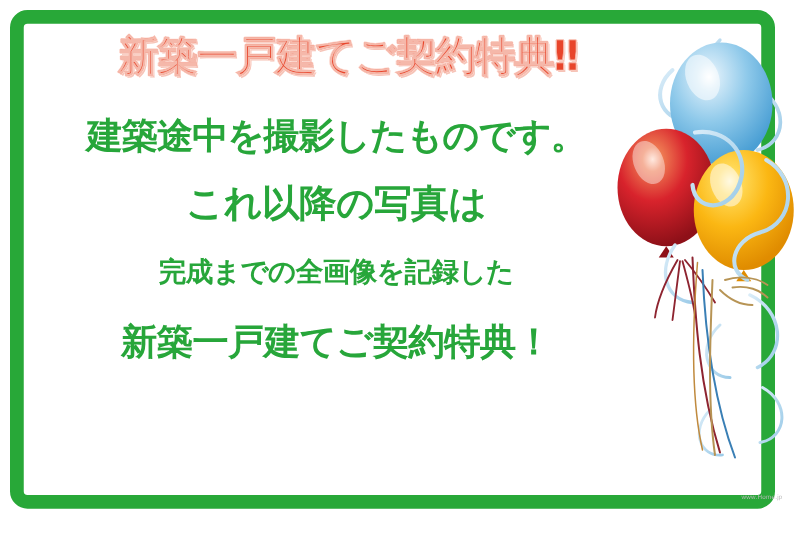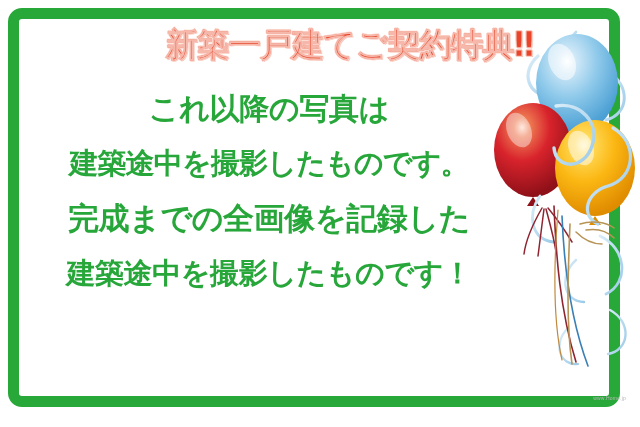--- a/index.html
+++ b/index.html
@@ -39,21 +39,21 @@
     height: 389px;
     box-sizing: border-box;
   }
 
   
   #title-wrap {
     position: absolute;
     left: 0;
     top: 9px;
     width: 520px;
-    text-align: right;
+    text-align: center;
   }
   #title {
     display: inline-block;
     font-family: "DejaVu Sans", "Liberation Sans", sans-serif;
     font-size: 33px;
     font-weight: bold;
     line-height: 1.05;
     letter-spacing: -0.5px;
     color: #e8452b;
     white-space: nowrap;
@@ -82,21 +82,21 @@
     font-size: 30px;
     font-weight: bold;
     line-height: 55px;
     height: 55px;
     color: #27a63a;
     white-space: nowrap;
     letter-spacing: -0.3px;
   }
   .body-line.l2,
   .body-line.l3 { font-size: 29px; letter-spacing: -0.8px; }
-  .body-line.l4 { font-size: 31px; letter-spacing: -0.4px; }
+  .body-line.l4 { font-size: 22px; letter-spacing: -0.4px; }
   .body-line.l5 { font-size: 29px; letter-spacing: -0.4px; }
 
   
   #balloons {
     position: absolute;
     left: 480px;
     top: 10px;
     width: 160px;
     height: 400px;
     pointer-events: none;
@@ -122,24 +122,24 @@
 
   <div id="frame"></div>
 
   <div id="content">
 
     <div id="title-wrap">
       <span id="title">新築一戸建てご契約特典‼</span>
     </div>
 
     <div id="body-lines">
+      <span class="body-line l2">建築途中を撮影したものです。</span>
       <span class="body-line l1">これ以降の写真は</span>
-      <span class="body-line l2">建築途中を撮影したものです。</span>
       <span class="body-line l4">完成までの全画像を記録した</span>
-      <span class="body-line l5">建築途中を撮影したものです！</span>
+      <span class="body-line l5">新築一戸建てご契約特典！</span>
     </div>
   </div>
 
   <div id="balloons">
     <svg width="160" height="400" viewBox="0 0 160 400" xmlns="http://www.w3.org/2000/svg">
       <defs>
         <radialGradient id="gBlue" cx="38%" cy="28%" r="72%">
           <stop offset="0%" stop-color="#ffffff"></stop>
           <stop offset="16%" stop-color="#cfe8f7"></stop>
           <stop offset="52%" stop-color="#8ec9ea"></stop>

